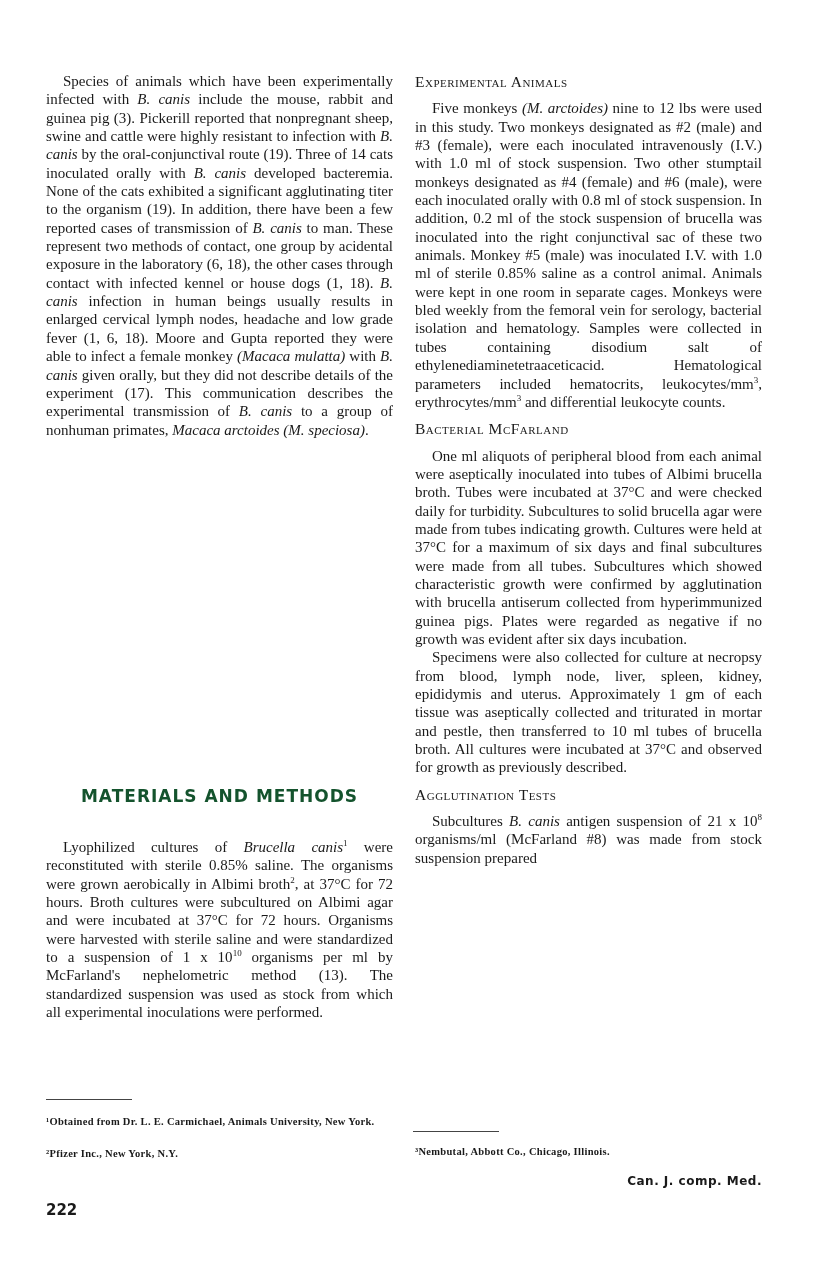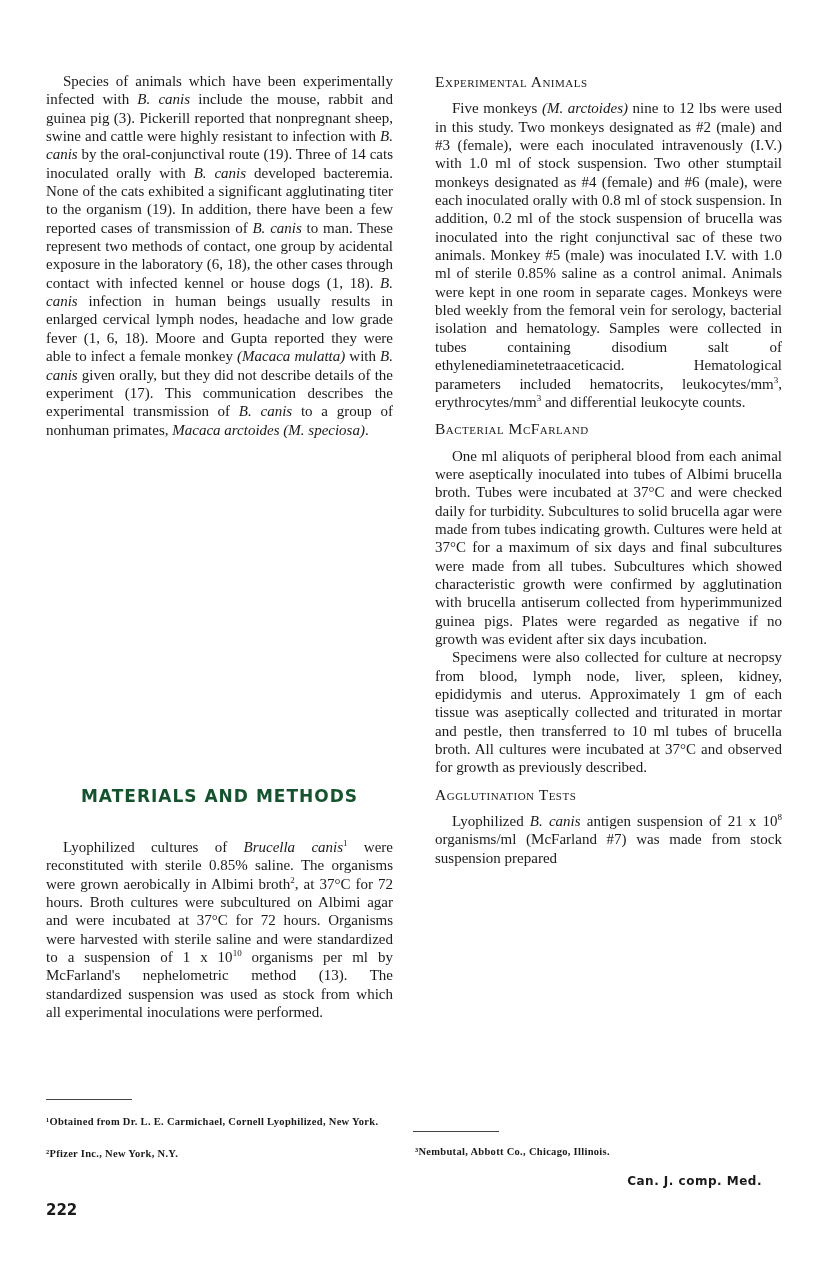--- a/index.html
+++ b/index.html
@@ -3,21 +3,21 @@
 <meta charset="utf-8">
 <style>
   html, body { margin:0; padding:0; background:#ffffff; }
   body { width:816px; height:1271px; position:relative; overflow:hidden; color:#1a1a1a;
          font-family:"DejaVu Serif", "Liberation Serif", serif; }
   .col { position:absolute; width:347px; font-size:15px; line-height:18.35px;
          font-family:"Liberation Serif", "DejaVu Serif", serif; text-align:justify; }
   .col p { margin:0; }
   .indent { text-indent:17px; }
   .left { left:46px; top:72px; }
-  .right { left:415px; top:72px;margin-left:20px; }
+  .right { left:415px; top:72px; }
   .sc { font-variant:small-caps; letter-spacing:0.5px; font-size:15.5px; margin:0; }
   .sec-heading { position:absolute; left:46px; width:347px; top:786px; text-align:center;
                  font-family:"DejaVu Sans", "Liberation Sans", sans-serif; font-weight:bold;
                  font-size:17px; letter-spacing:1px; color:#14532d; }
   .fn-rule { position:absolute; height:1px; background:#444; width:86px; }
   .fn { position:absolute; font-family:"Liberation Serif", "DejaVu Serif", serif; font-weight:bold;
         font-size:10.5px; line-height:12px; letter-spacing:0.3px; }
   .pagenum { position:absolute; left:46px; top:1201px; font-family:"DejaVu Sans","Liberation Sans",sans-serif;
              font-weight:bold; font-size:15px; }
   .journal { position:absolute; right:54px; top:1174px; font-family:"DejaVu Sans","Liberation Sans",sans-serif;
@@ -32,30 +32,30 @@
   <p class="indent"><span>Species of animals which have been experimentally infected with </span><i>B. canis</i><span> include the mouse, rabbit and guinea pig (3). Pickerill reported that nonpregnant sheep, swine and cattle were highly resistant to infection with </span><i>B. canis</i><span> by the oral-conjunctival route (19). Three of 14 cats inoculated orally with </span><i>B. canis</i><span> developed bacteremia. None of the cats exhibited a significant agglutinating titer to the organism (19). In addition, there have been a few reported cases of transmission of </span><i>B. canis</i><span> to man. These represent two methods of contact, one group by acidental exposure in the laboratory (6, 18), the other cases through contact with infected kennel or house dogs (1, 18). </span><i>B. canis</i><span> infection in human beings usually results in enlarged cervical lymph nodes, headache and low grade fever (1, 6, 18). Moore and Gupta reported they were able to infect a female monkey </span><i>(Macaca mulatta)</i><span> with </span><i>B. canis</i><span> given orally, but they did not describe details of the experiment (17). This communication describes the experimental transmission of </span><i>B. canis</i><span> to a group of nonhuman primates, </span><i>Macaca arctoides (M. speciosa)</i><span>.</span></p>
 </div>
 
 <div class="sec-heading">MATERIALS AND METHODS</div>
 
 <div class="col" style="left:46px; top:838px;">
   <p class="indent"><span>Lyophilized cultures of </span><i>Brucella canis</i><sup>1</sup><span> were reconstituted with sterile 0.85% saline. The organisms were grown aerobically in Albimi broth</span><sup>2</sup><span>, at 37°C for 72 hours. Broth cultures were subcultured on Albimi agar and were incubated at 37°C for 72 hours. Organisms were harvested with sterile saline and were standardized to a suspension of 1 x 10</span><sup>10</sup><span> organisms per ml by McFarland's nephelometric method (13). The standardized suspension was used as stock from which all experimental inoculations were performed.</span></p>
 </div>
 
 <div class="fn-rule" style="left:46px; top:1099px;"></div>
-<div class="fn" style="left:46px; top:1116px; width:347px;">¹Obtained from Dr. L. E. Carmichael, Cornell Lyophilized, New York.</div>
+<div class="fn" style="left:46px; top:1116px; width:347px;">¹Obtained from Dr. L. E. Carmichael, Animals University, New York.</div>
 <div class="fn" style="left:46px; top:1148px; width:347px;">²Pfizer Inc., New York, N.Y.</div>
 
 <div class="col right" style="top:73px;">
   <p class="sc">Experimental Animals</p>
   <p class="indent" style="margin-top:8px;"><span>Five monkeys </span><i>(M. arctoides)</i><span> nine to 12 lbs were used in this study. Two monkeys designated as #2 (male) and #3 (female), were each inoculated intravenously (I.V.) with 1.0 ml of stock suspension. Two other stumptail monkeys designated as #4 (female) and #6 (male), were each inoculated orally with 0.8 ml of stock suspension. In addition, 0.2 ml of the stock suspension of brucella was inoculated into the right conjunctival sac of these two animals. Monkey #5 (male) was inoculated I.V. with 1.0 ml of sterile 0.85% saline as a control animal. Animals were kept in one room in separate cages. Monkeys were bled weekly from the femoral vein for serology, bacterial isolation and hematology. Samples were collected in tubes containing disodium salt of ethylenediaminetetraaceticacid. Hematological parameters included hematocrits, leukocytes/mm</span><sup>3</sup><span>, erythrocytes/mm</span><sup>3</sup><span> and differential leukocyte counts.</span></p>
   <p class="sc" style="margin-top:9px;">Bacterial McFarland</p>
   <p class="indent" style="margin-top:8px;">One ml aliquots of peripheral blood from each animal were aseptically inoculated into tubes of Albimi brucella broth. Tubes were incubated at 37°C and were checked daily for turbidity. Subcultures to solid brucella agar were made from tubes indicating growth. Cultures were held at 37°C for a maximum of six days and final subcultures were made from all tubes. Subcultures which showed characteristic growth were confirmed by agglutination with brucella antiserum collected from hyperimmunized guinea pigs. Plates were regarded as negative if no growth was evident after six days incubation.</p>
   <p class="indent">Specimens were also collected for culture at necropsy from blood, lymph node, liver, spleen, kidney, epididymis and uterus. Approximately 1 gm of each tissue was aseptically collected and triturated in mortar and pestle, then transferred to 10 ml tubes of brucella broth. All cultures were incubated at 37°C and observed for growth as previously described.</p>
   <p class="sc" style="margin-top:9px;">Agglutination Tests</p>
-  <p class="indent" style="margin-top:8px;"><span>Lyophilized </span><i>B. canis</i><span> antigen suspension of 21 x 10</span><sup>8</sup><span> organisms/ml (McFarland #7) was made from stock suspension prepared</span></p>
+  <p class="indent" style="margin-top:8px;"><span>Subcultures </span><i>B. canis</i><span> antigen suspension of 21 x 10</span><sup>8</sup><span> organisms/ml (McFarland #8) was made from stock suspension prepared</span></p>
 </div>
 
 <div class="fn-rule" style="left:413px; top:1131px;"></div>
 <div class="fn" style="left:415px; top:1146px; width:347px;">³Nembutal, Abbott Co., Chicago, Illinois.</div>
 
 <div class="pagenum">222</div>
 <div class="journal">Can. J. comp. Med.</div>
 
 </body></html>

